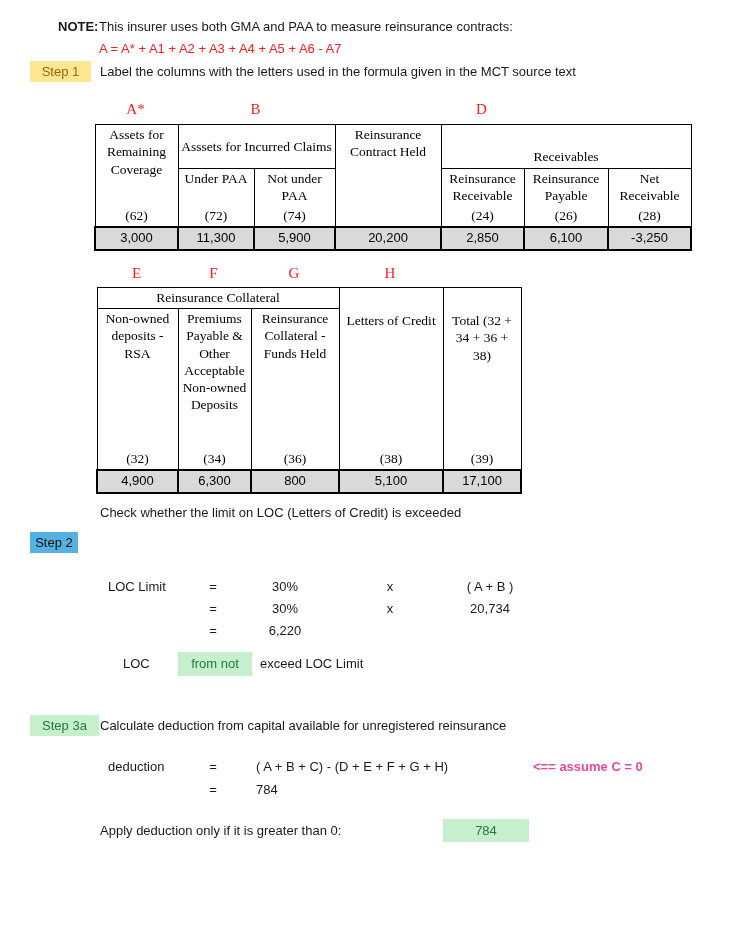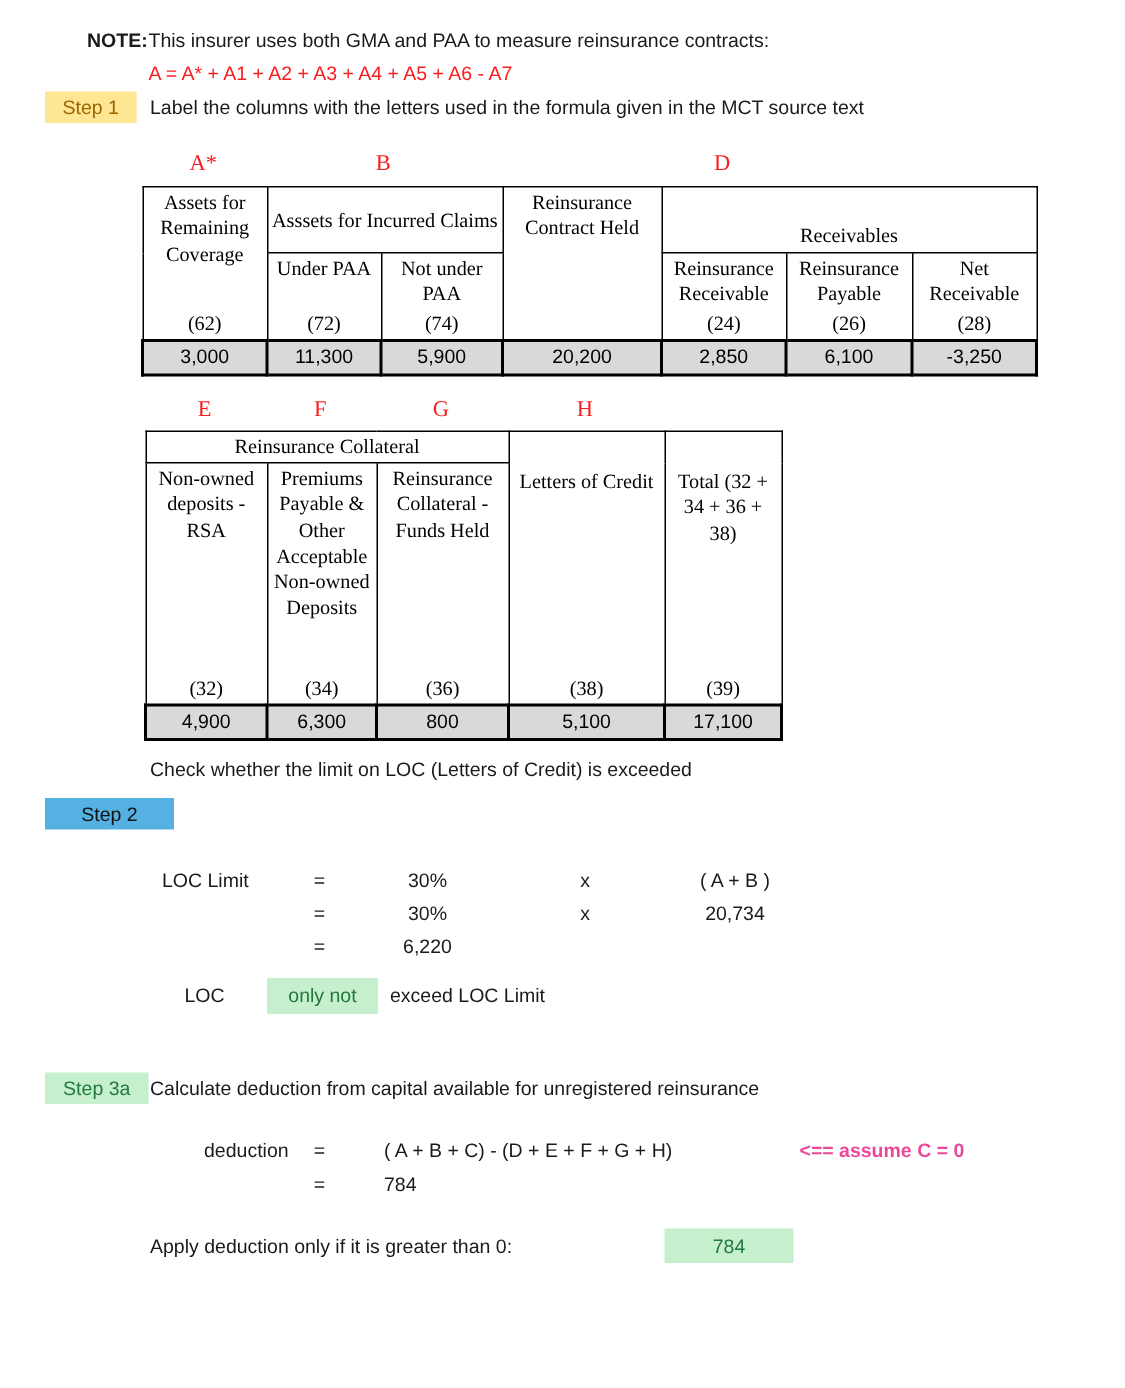--- a/index.html
+++ b/index.html
@@ -7,21 +7,21 @@
           font-family:"Liberation Sans", sans-serif; font-size:13px; color:#1a1a1a; }
 
   
   .note-label   { position:absolute; left:42px;  top:19px; font-weight:bold;padding-left:16px; }
   .note-text    { position:absolute; left:99px;  top:19px; }
   .note-formula { position:absolute; left:99px;  top:41px; color:#fb1d1d; }
 
   
   .badge { position:absolute; height:21px; line-height:21px; text-align:center; }
   .badge-s1 { left:30px; top:61px;  width:61px; background:#ffe693; color:#9c6500; }
-  .badge-s2 { left:30px; top:532px; width:86px; background:#55b1e2; color:#111111; }
+  .badge-s2 { left:30px; top:532px; width:48px; background:#55b1e2; color:#111111; }
   .badge-s3 { left:30px; top:715px; width:69px; background:#c6efce; color:#21793a; }
   .step-desc { position:absolute; left:100px; height:21px; line-height:21px; }
   .desc-s1 { top:61px; } .desc-s2 { top:502px; } .desc-s3 { top:715px; }
 
   
   .letter { position:absolute; font-family:"Liberation Serif", serif; font-size:15px;
             color:#fb1d1d; text-align:center; }
   .lA { left:94px;  top:101px; width:83px; }
   .lB { left:177px; top:101px; width:157px; }
   .lD { left:440px; top:101px; width:83px; }
@@ -59,21 +59,21 @@
   .co { left:375px; width:30px; text-align:center; }
   .cr { left:435px; width:110px; text-align:center; }
 
   .loc-row { position:absolute; left:0; top:652px; width:750px; height:24px; line-height:24px; }
   .loc-row span { position:absolute; }
   .loc-subject { left:123px; }
   .verdict-box { left:178px; width:74px; background:#c6efce; color:#21793a; text-align:center; }
   .loc-rest { left:260px; white-space:nowrap; }
 
   .r3a { top:757px; } .r3b { top:780px; }
-  .c3l { left:108px;margin-left:28px; }
+  .c3l { left:108px; }
   .c3e { left:198px; width:30px; text-align:center; }
   .c3f { left:256px; }
   .c3n { left:533px; color:#ec4899; font-weight:bold; }
 
   .final-row { position:absolute; left:0; top:819px; width:640px; height:23px; line-height:23px; }
   .final-row span { position:absolute; white-space:nowrap; }
   .apply-text { left:100px; }
   .final-box { left:443px; width:86px; background:#c6efce; color:#21793a; text-align:center; }
   .final-note { left:545px; color:#fb1d1d; }
 </style>
@@ -214,21 +214,21 @@
     <span class="co">x</span>
     <span class="cr">20,734</span>
   </div>
   <div class="calc-row r2c">
     <span class="ce">=</span>
     <span class="cv">6,220</span>
   </div>
 
   <div class="loc-row">
     <span class="loc-subject">LOC</span>
-    <span class="verdict-box">only not</span>
+    <span class="verdict-box">from not</span>
     <span class="loc-rest">exceed LOC Limit</span>
   </div>
 
   <div class="badge badge-s3">Step 3a</div>
   <div class="step-desc desc-s3">Calculate deduction from capital available for unregistered reinsurance</div>
 
   <div class="calc-row r3a">
     <span class="c3l">deduction</span>
     <span class="c3e">=</span>
     <span class="c3f">( A + B + C) - (D + E + F + G + H)</span>

